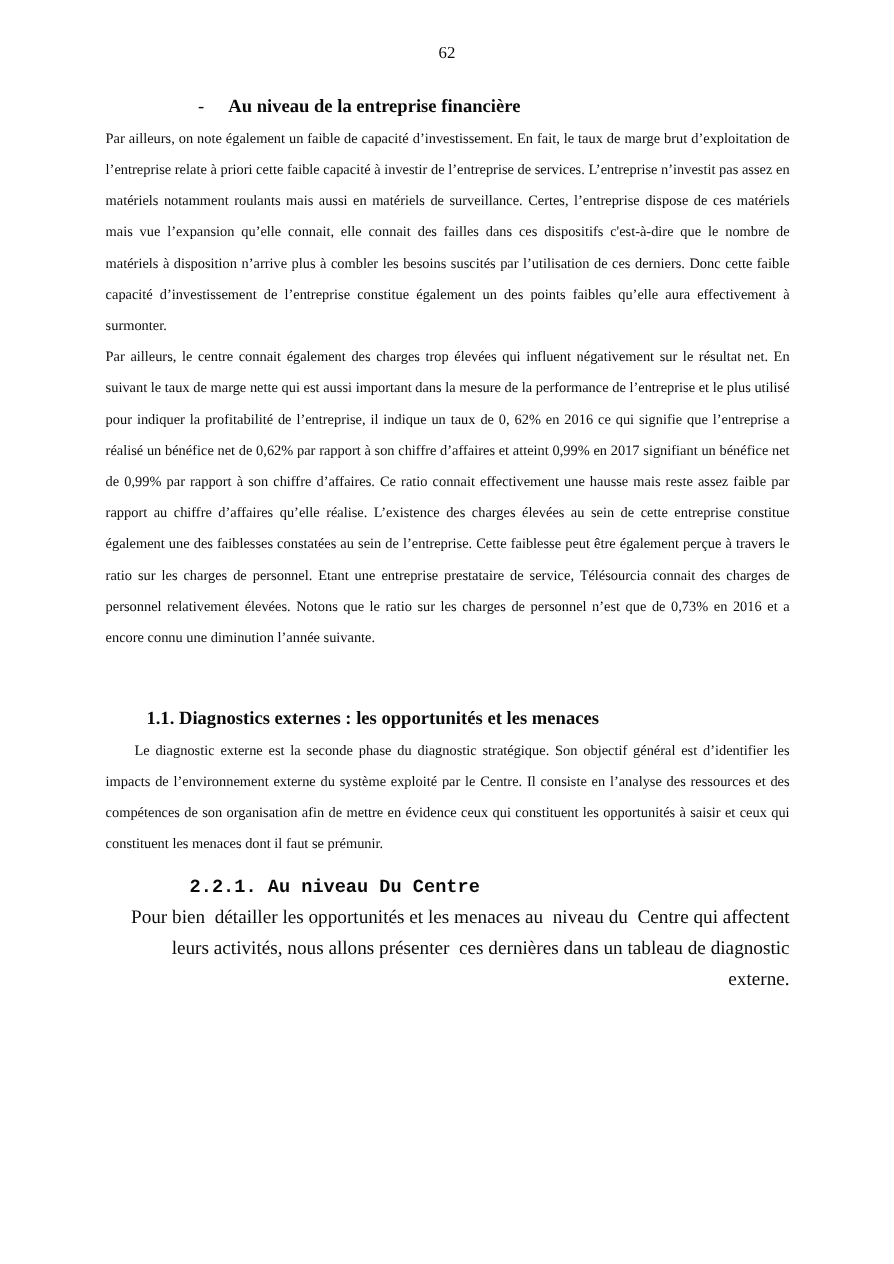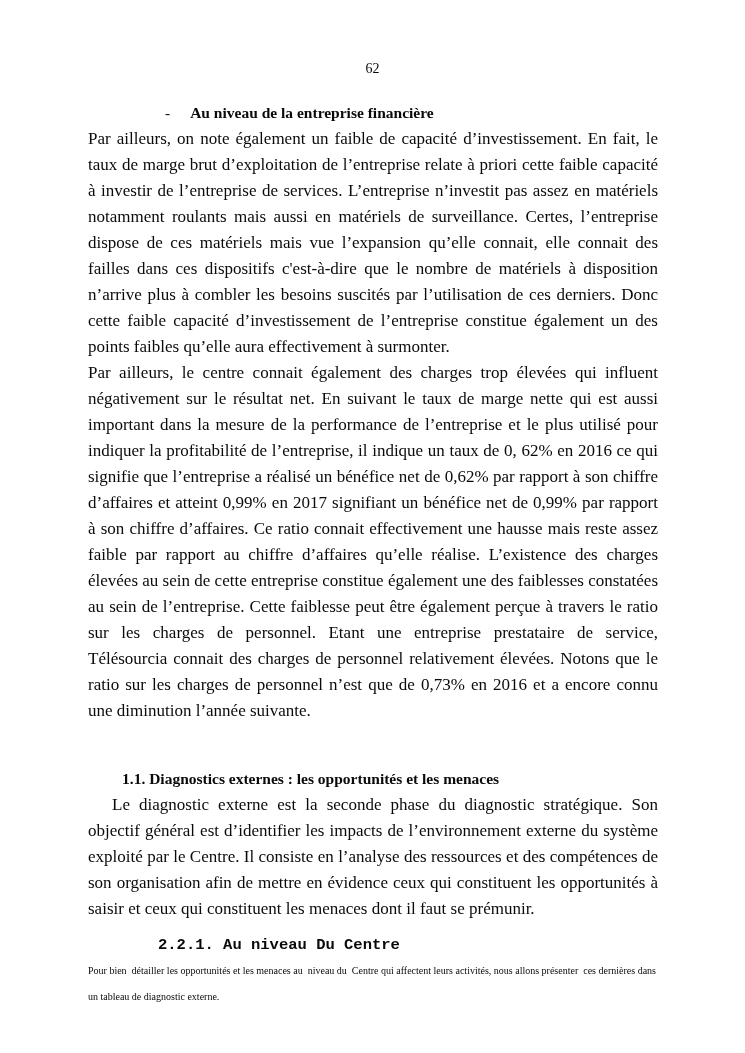--- a/index.html
+++ b/index.html
@@ -15,41 +15,40 @@
     color: #0a0a0a;
     font-family: "Liberation Serif", "DejaVu Serif", serif;
     overflow: hidden;
     box-sizing: border-box;
   }
   .page-number {
     padding-top: 36px;
     text-align: center;
     font-size: 14px;
     line-height: 18px;
-    margin-top: 24px;
   }
   .content {
     margin-left: 88px;
     margin-right: 87px; 
   }
   .h-bullet {
     margin-top: 22px;
     padding-left: 77px;
     font-size: 15.5px;
     font-weight: bold;
     line-height: 26px;
     display: flex;
   }
   .h-bullet .dash {
     font-weight: normal;
     margin-right: 20px;
   }
   p.body-par {
     margin: 0;
-    font-size: 17px;
+    font-size: 12px;
     line-height: 26px;
     text-align: justify;
   }
   p.indent-first {
     text-indent: 24px;
   }
   .h2-heading {
     margin-top: 42px;
     padding-left: 34px;
     font-size: 15.5px;
@@ -62,23 +61,23 @@
     font-size: 15.5px;
     font-weight: bold;
     line-height: 26px;
     font-family: Liberation Mono, monospace;
   }
   .mt-line {
     margin-top: 14px;
   }
   p.left-par {
     margin: 0;
-    font-size: 10px;
+    font-size: 16px;
     line-height: 26px;
-    text-align: left;
+    text-align: right;
     white-space: pre-wrap;
   }
 </style>
 </head>
 <body>
 
 <div class="page">
 
   <div class="page-number">62</div>
 

